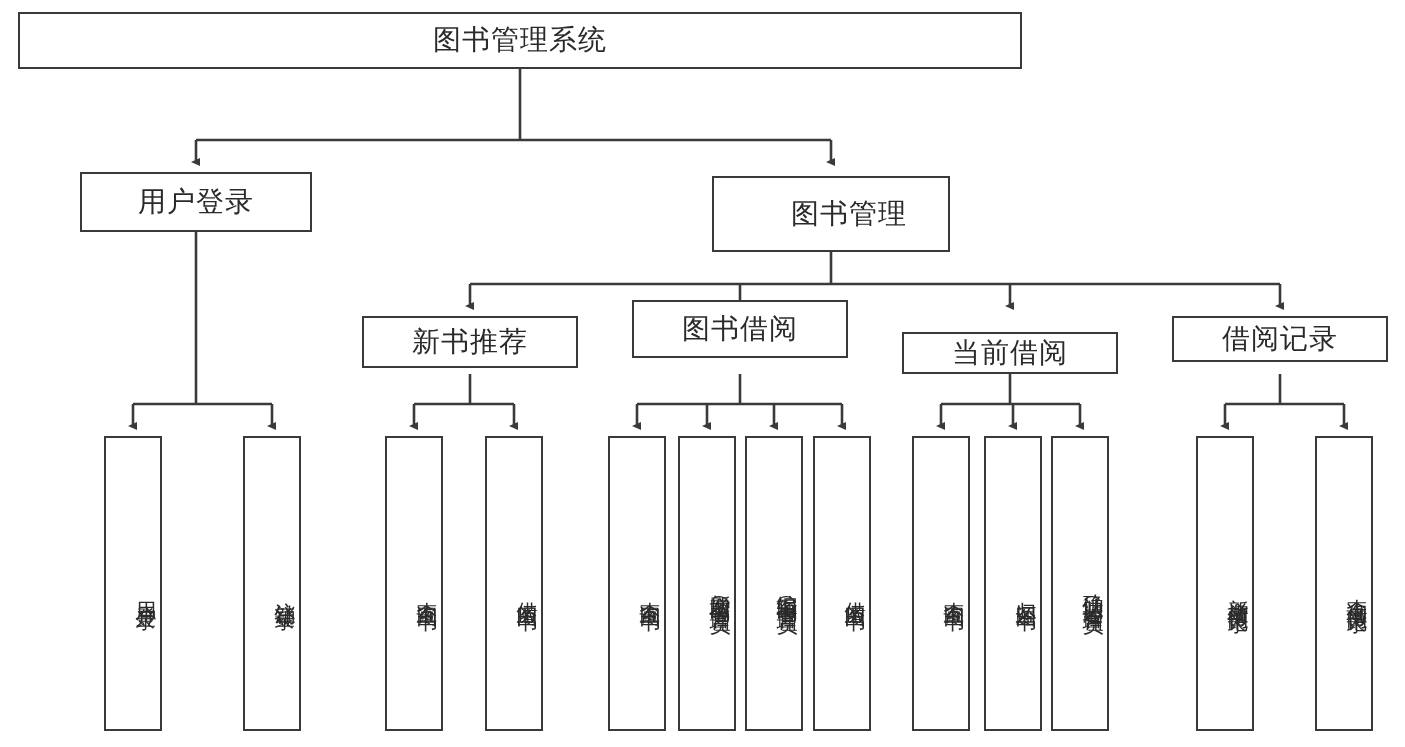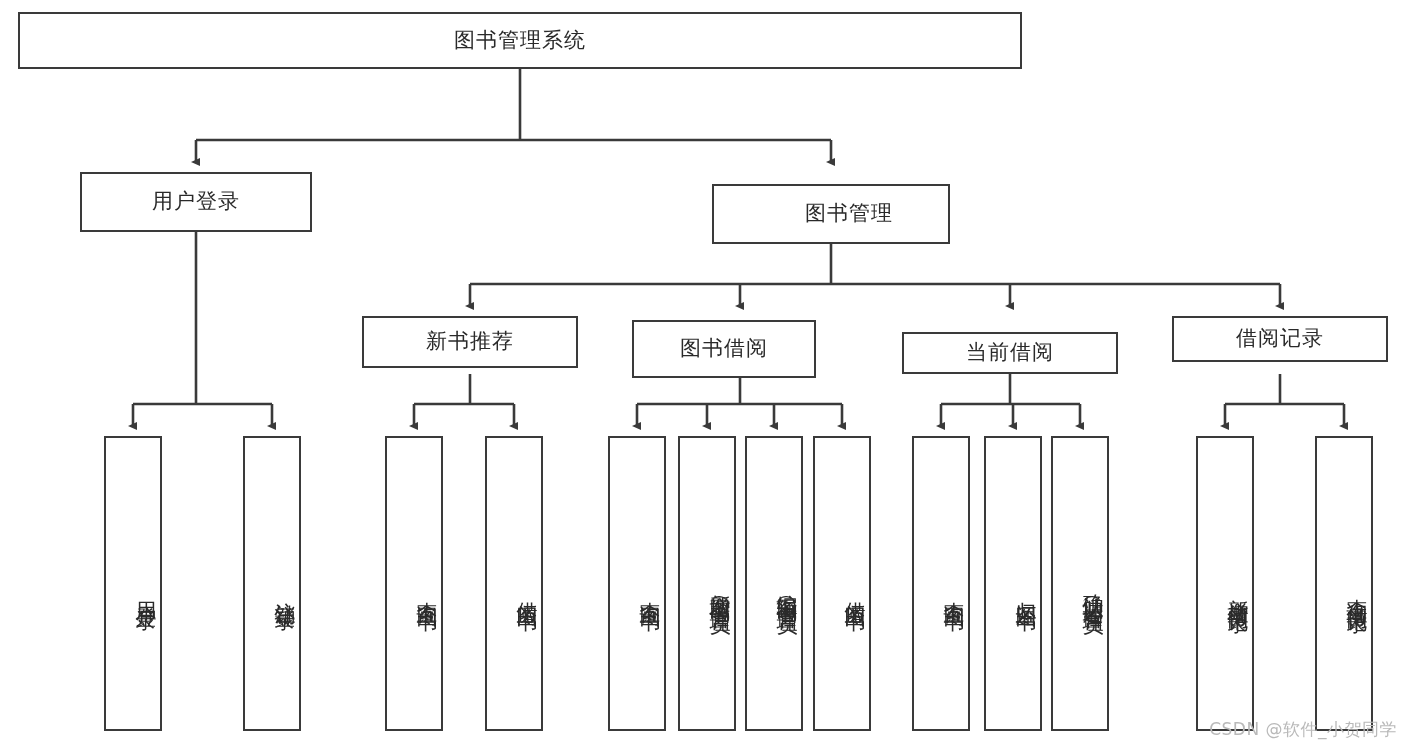--- a/index.html
+++ b/index.html
@@ -28,21 +28,21 @@
     position: absolute;
     box-sizing: border-box;
     background: #ffffff;
     border: 2px solid #3a3a3a;
     display: flex;
     align-items: center;
     justify-content: center;
     color: #2a2a2a;
   }
   .node.horiz {
-    font-size: 21px;
+    font-size: 28px;
     letter-spacing: 1px;
     line-height: 1.1;
     text-align: center;
   }
   .node.vert {
     writing-mode: vertical-rl;
     text-orientation: upright;
     font-size: 21px;
     letter-spacing: 3px;
     padding-top: 14px;
@@ -117,27 +117,27 @@
       </g>
   </svg>
 
   <div id="node-layer">
       <div class="node horiz" style="left: 18px; top: 12px; width: 1004px; height: 57px;">
         <span class="hlabel">图书管理系统</span>
       </div>
       <div class="node horiz" style="left: 80px; top: 172px; width: 232px; height: 60px;">
         <span class="hlabel">用户登录</span>
       </div>
-      <div class="node horiz" style="left: 712px; top: 184px; width: 238px; height: 60px; padding-left: 36px;">
+      <div class="node horiz" style="left: 712px; top: 176px; width: 238px; height: 76px; padding-left: 36px;">
         <span class="hlabel">图书管理</span>
       </div>
       <div class="node horiz" style="left: 362px; top: 316px; width: 216px; height: 52px;">
         <span class="hlabel">新书推荐</span>
       </div>
-      <div class="node horiz" style="left: 632px; top: 320px; width: 184px; height: 58px;">
+      <div class="node horiz" style="left: 632px; top: 300px; width: 216px; height: 58px;">
         <span class="hlabel">图书借阅</span>
       </div>
       <div class="node horiz" style="left: 902px; top: 332px; width: 216px; height: 42px;">
         <span class="hlabel">当前借阅</span>
       </div>
       <div class="node horiz" style="left: 1172px; top: 316px; width: 216px; height: 46px;">
         <span class="hlabel">借阅记录</span>
       </div>
       <div class="node vert" style="left: 104px; top: 436px; width: 58px; height: 295px;">
         <span class="vlabel">用户登录</span>
@@ -173,15 +173,14 @@
         <span class="vlabel">确认归还（管理员）</span>
       </div>
       <div class="node vert" style="left: 1196px; top: 436px; width: 58px; height: 295px;">
         <span class="vlabel">新增借阅记录</span>
       </div>
       <div class="node vert" style="left: 1315px; top: 436px; width: 58px; height: 295px;">
         <span class="vlabel">查询借阅记录</span>
       </div>
     </div>
 
-  <div id="watermark">CSDN @软件_小贺同学</div>
 
 </div>
 
 </body></html>

